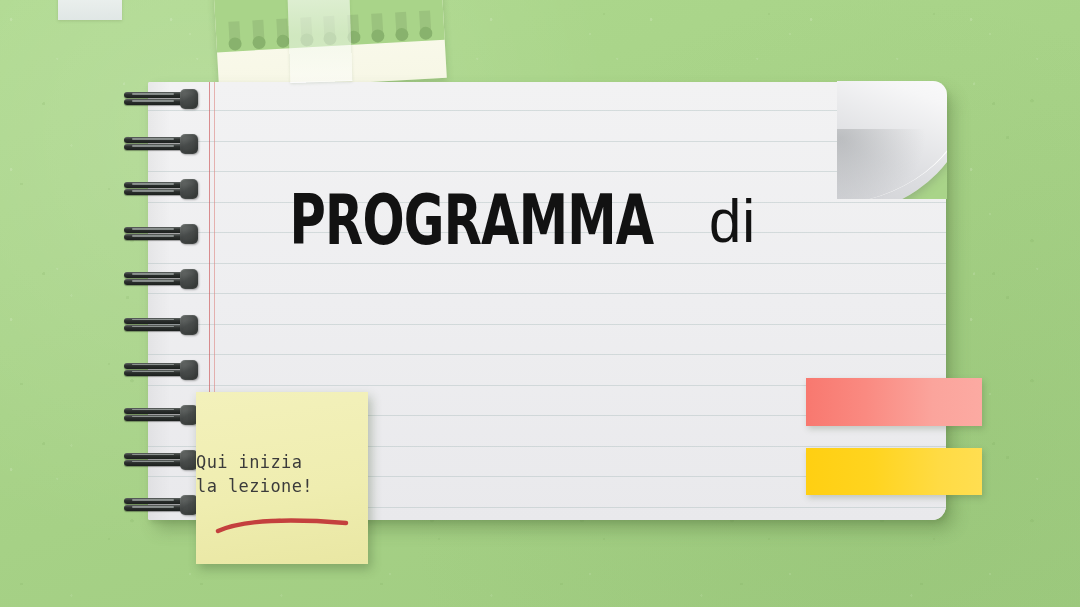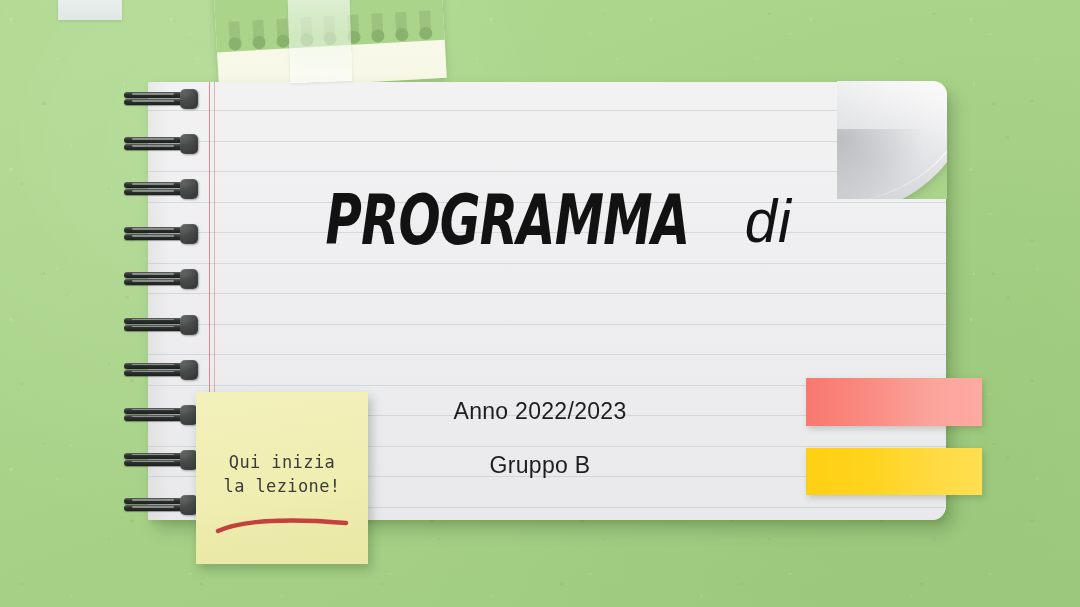--- a/index.html
+++ b/index.html
@@ -274,27 +274,26 @@
     width: 16px;
     height: 18px;
     border-radius: 4px;
     background: rgba(255,255,255,0.10);
     box-shadow: inset 0 0 4px rgba(0,0,0,0.25);
   }
 
   
   #headline {
     position: absolute;
-    left: 236px;
+    left: 244px;
     top: 190px;
     width: 600px;
     z-index: 12;
-    text-align: center;
+    text-align: left;
     pointer-events: none;
-    font-style: italic;
   }
   .title-line {
     font-family: "DejaVu Sans", sans-serif;
     font-weight: 700;
     color: #121212;
     letter-spacing: -0.5px;
     line-height: 0.96;
     white-space: nowrap;
   }
   #title-line1 { font-size: 0; }
@@ -381,21 +380,21 @@
     width: 64px;
     height: 34px;
     background: linear-gradient(180deg, rgba(244,246,248,0.93) 0%, rgba(229,232,238,0.90) 100%);
     box-shadow: 0 1px 3px rgba(80,100,60,0.20);
     z-index: 16;
   }
   #sticky-text {
     position: absolute;
     left: 0; right: 0;
     top: 58px;
-    text-align: center;
+    text-align: left;
     font-family: "DejaVu Sans Mono", monospace;
     font-size: 17px;
     line-height: 1.42;
     color: #3b3b3b;
     letter-spacing: 0.4px;
     white-space: pre-line;
   }
   #sticky-underline {
     position: absolute;
     left: 18px;
@@ -557,24 +556,20 @@
         </div>
     </div>
   </div>
 
   <div id="headline">
     <div class="title-line" id="title-line1">
       <span class="word-strong">PROGRAMMA</span><span class="word-light">di</span>
     </div>
   </div>
 
-  <div id="subtitles">
-    <div class="sub" id="sub-1">Anno 2022/2023</div>
-    <div class="sub" id="sub-2">Gruppo B</div>
-  </div>
 
   <div class="strip" id="strip-pink"></div>
   <div class="strip" id="strip-yellow"></div>
 
   <div id="sticky">
     <div id="sticky-text">Qui inizia
 la lezione!</div>
     <svg id="sticky-underline" viewBox="0 0 136 22">
       <path d="M4 17 C 26 7, 70 4, 132 9" stroke="#c4413e" stroke-width="4.4" fill="none" stroke-linecap="round"></path>
       <path d="M4 17 C 20 10, 42 7, 66 6" stroke="#c4413e" stroke-width="2.6" fill="none" stroke-linecap="round" opacity="0.85"></path>

